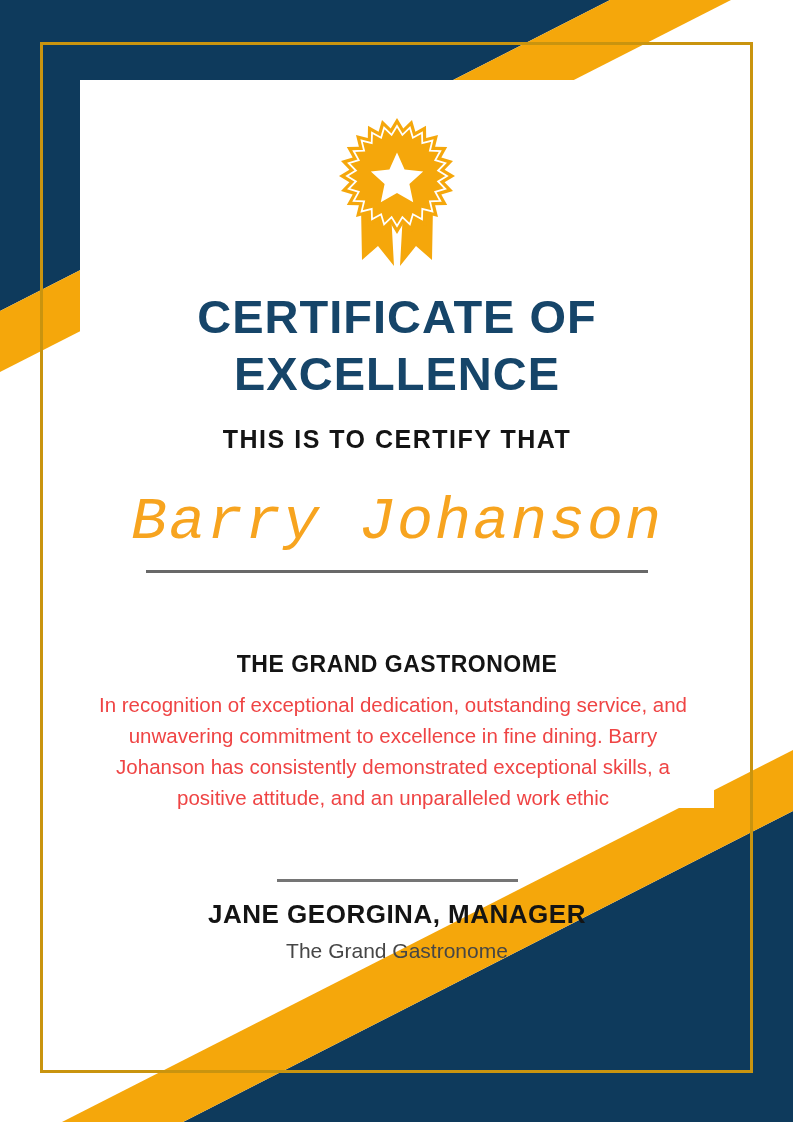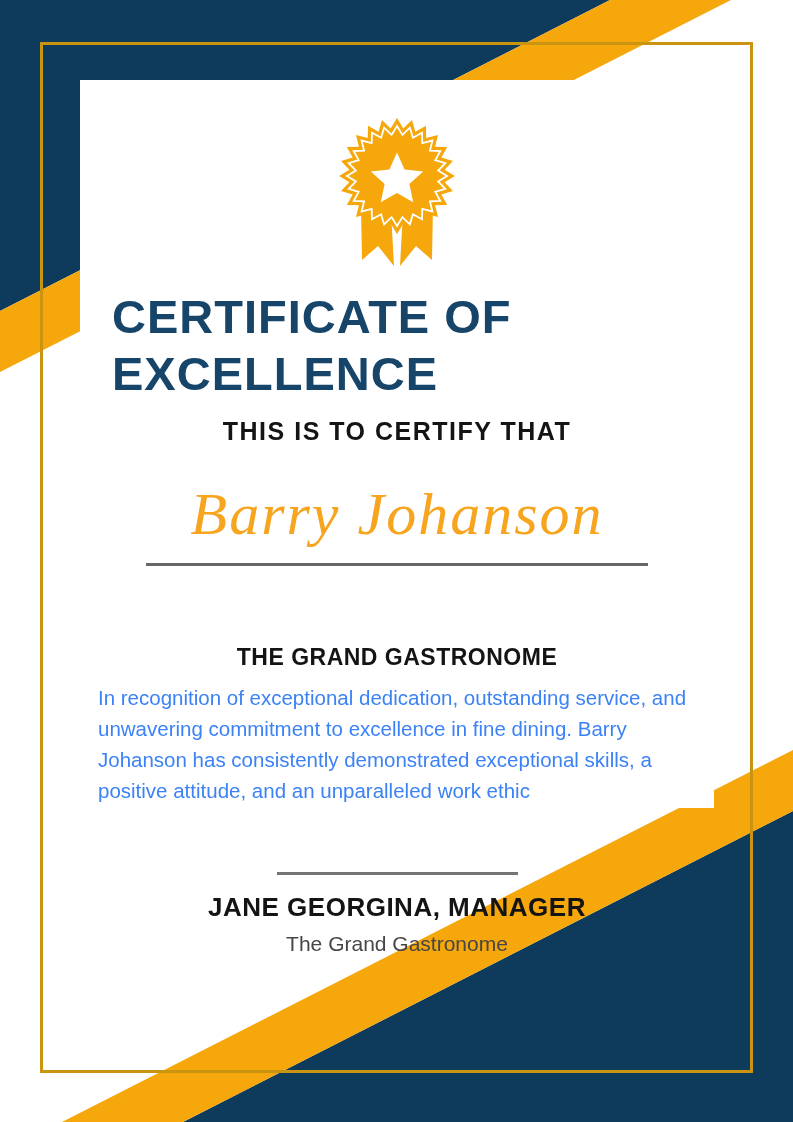--- a/index.html
+++ b/index.html
@@ -32,48 +32,48 @@
     box-sizing:border-box;
     border:3px solid #C9940F;
     pointer-events:none;
     z-index:30;
   }
   .paper{
     position:absolute;left:80px;top:80px;width:634px;height:728px;
     background:#ffffff;
     z-index:10;
     display:flex;flex-direction:column;align-items:center;
-    text-align:left;
+    text-align:center;
   }
   .badge{margin-top:34px;width:140px;height:152px;flex:0 0 auto;}
   .title{
     margin:22px 0 0 0;width:570px;
     font-weight:bold;font-size:47px;line-height:1.22;
     letter-spacing:1px;color:#164569;
   }
   .subtitle{
-    margin-top:14px;
+    margin-top:22px;
     font-weight:bold;font-size:25px;letter-spacing:1.5px;color:#141414;
   }
   .name{
     margin-top:34px;
-    font-family:Liberation Serif, serif;font-style:italic;
+    font-family:Liberation Mono, monospace;font-style:italic;
     font-size:60px;letter-spacing:2px;color:#F7A41F;
   }
   .name-underline{
     margin-top:14px;width:502px;height:0;
     border-top:3px solid #686868;
   }
   .org{
     margin-top:78px;
     font-weight:bold;font-size:23px;letter-spacing:0.5px;color:#141414;
   }
   .body-text{
     margin:11px 8px 0 0;width:590px;
-    font-size:20.5px;line-height:31px;color:#3b82f6;
+    font-size:20.5px;line-height:31px;color:#ef4444;
   }
   .sig-line{
     margin-top:66px;width:241px;height:0;
     border-top:3px solid #757575;
   }
   .signer{
     margin-top:17px;
     font-weight:bold;font-size:26px;letter-spacing:0.5px;color:#141414;
   }
   .signer-org{

